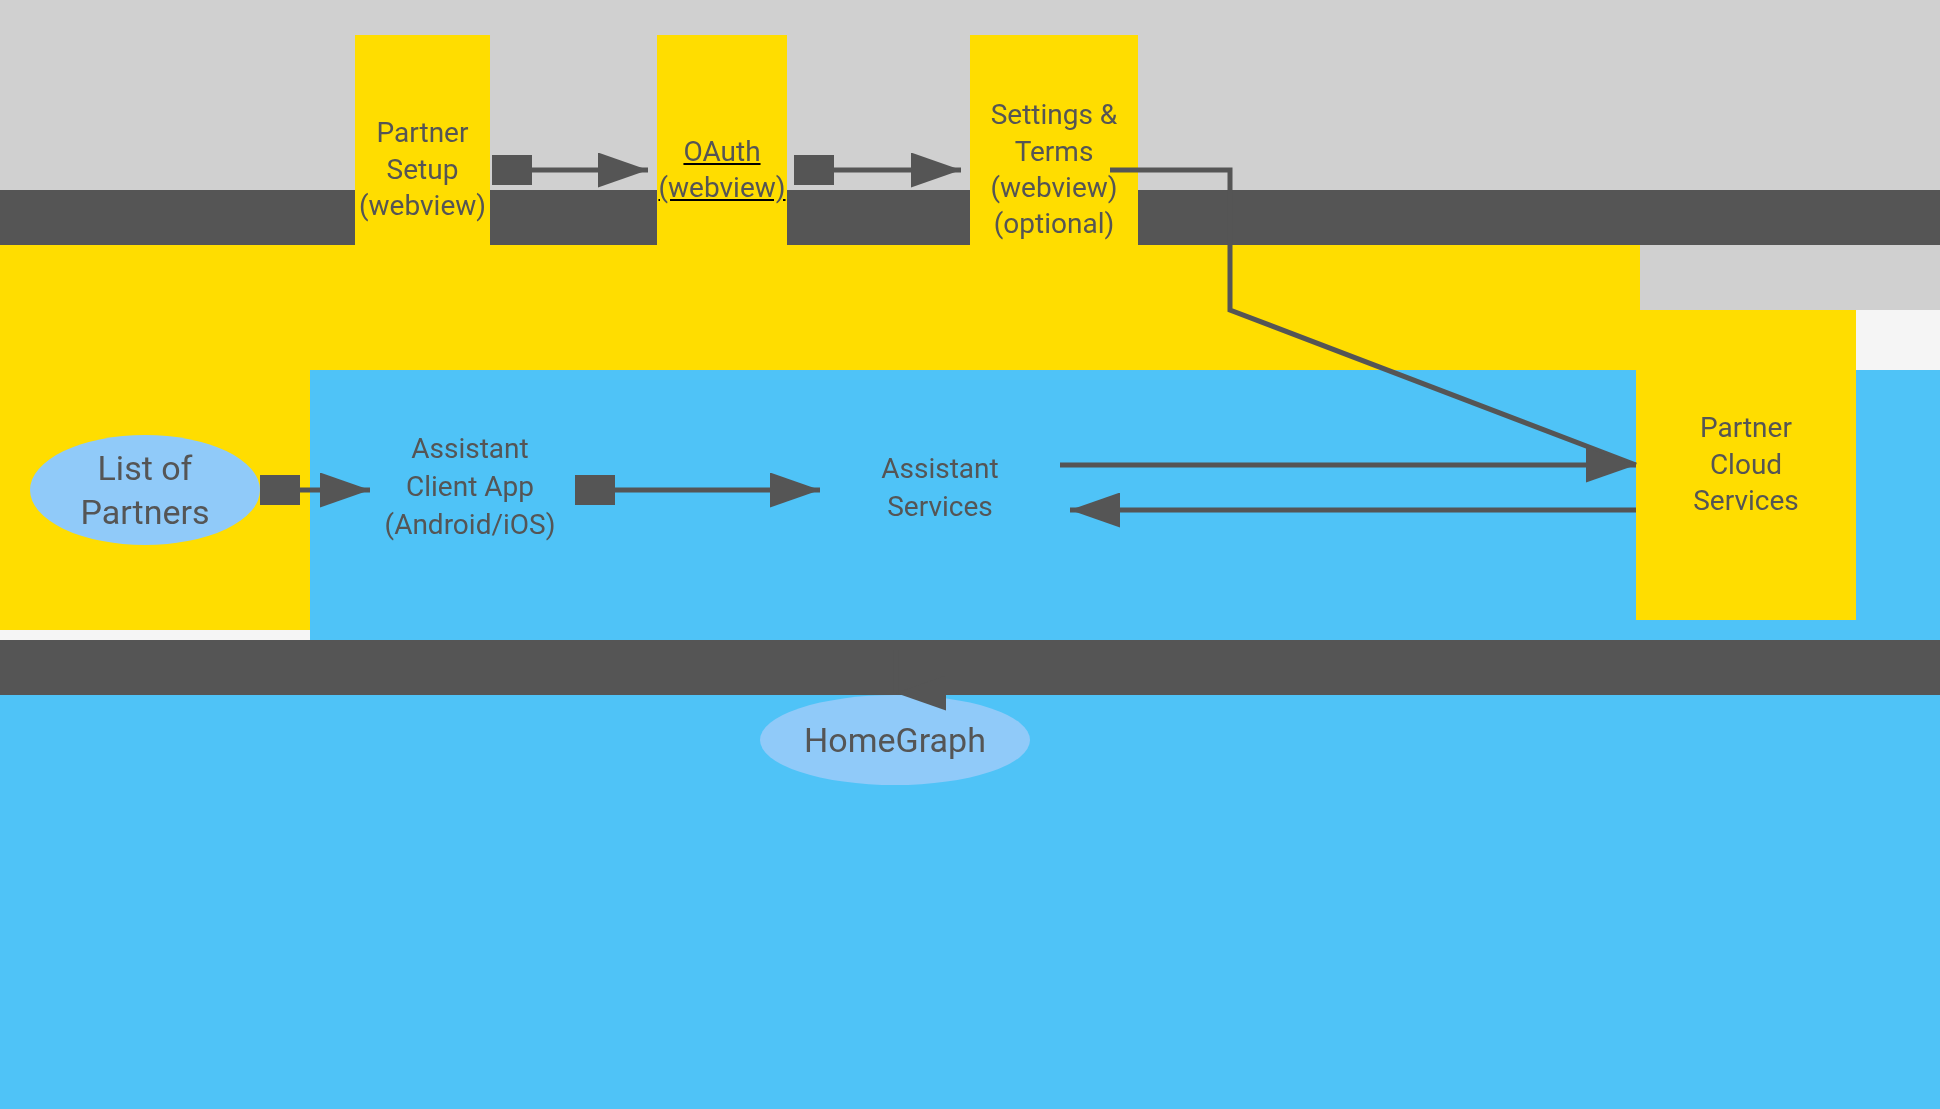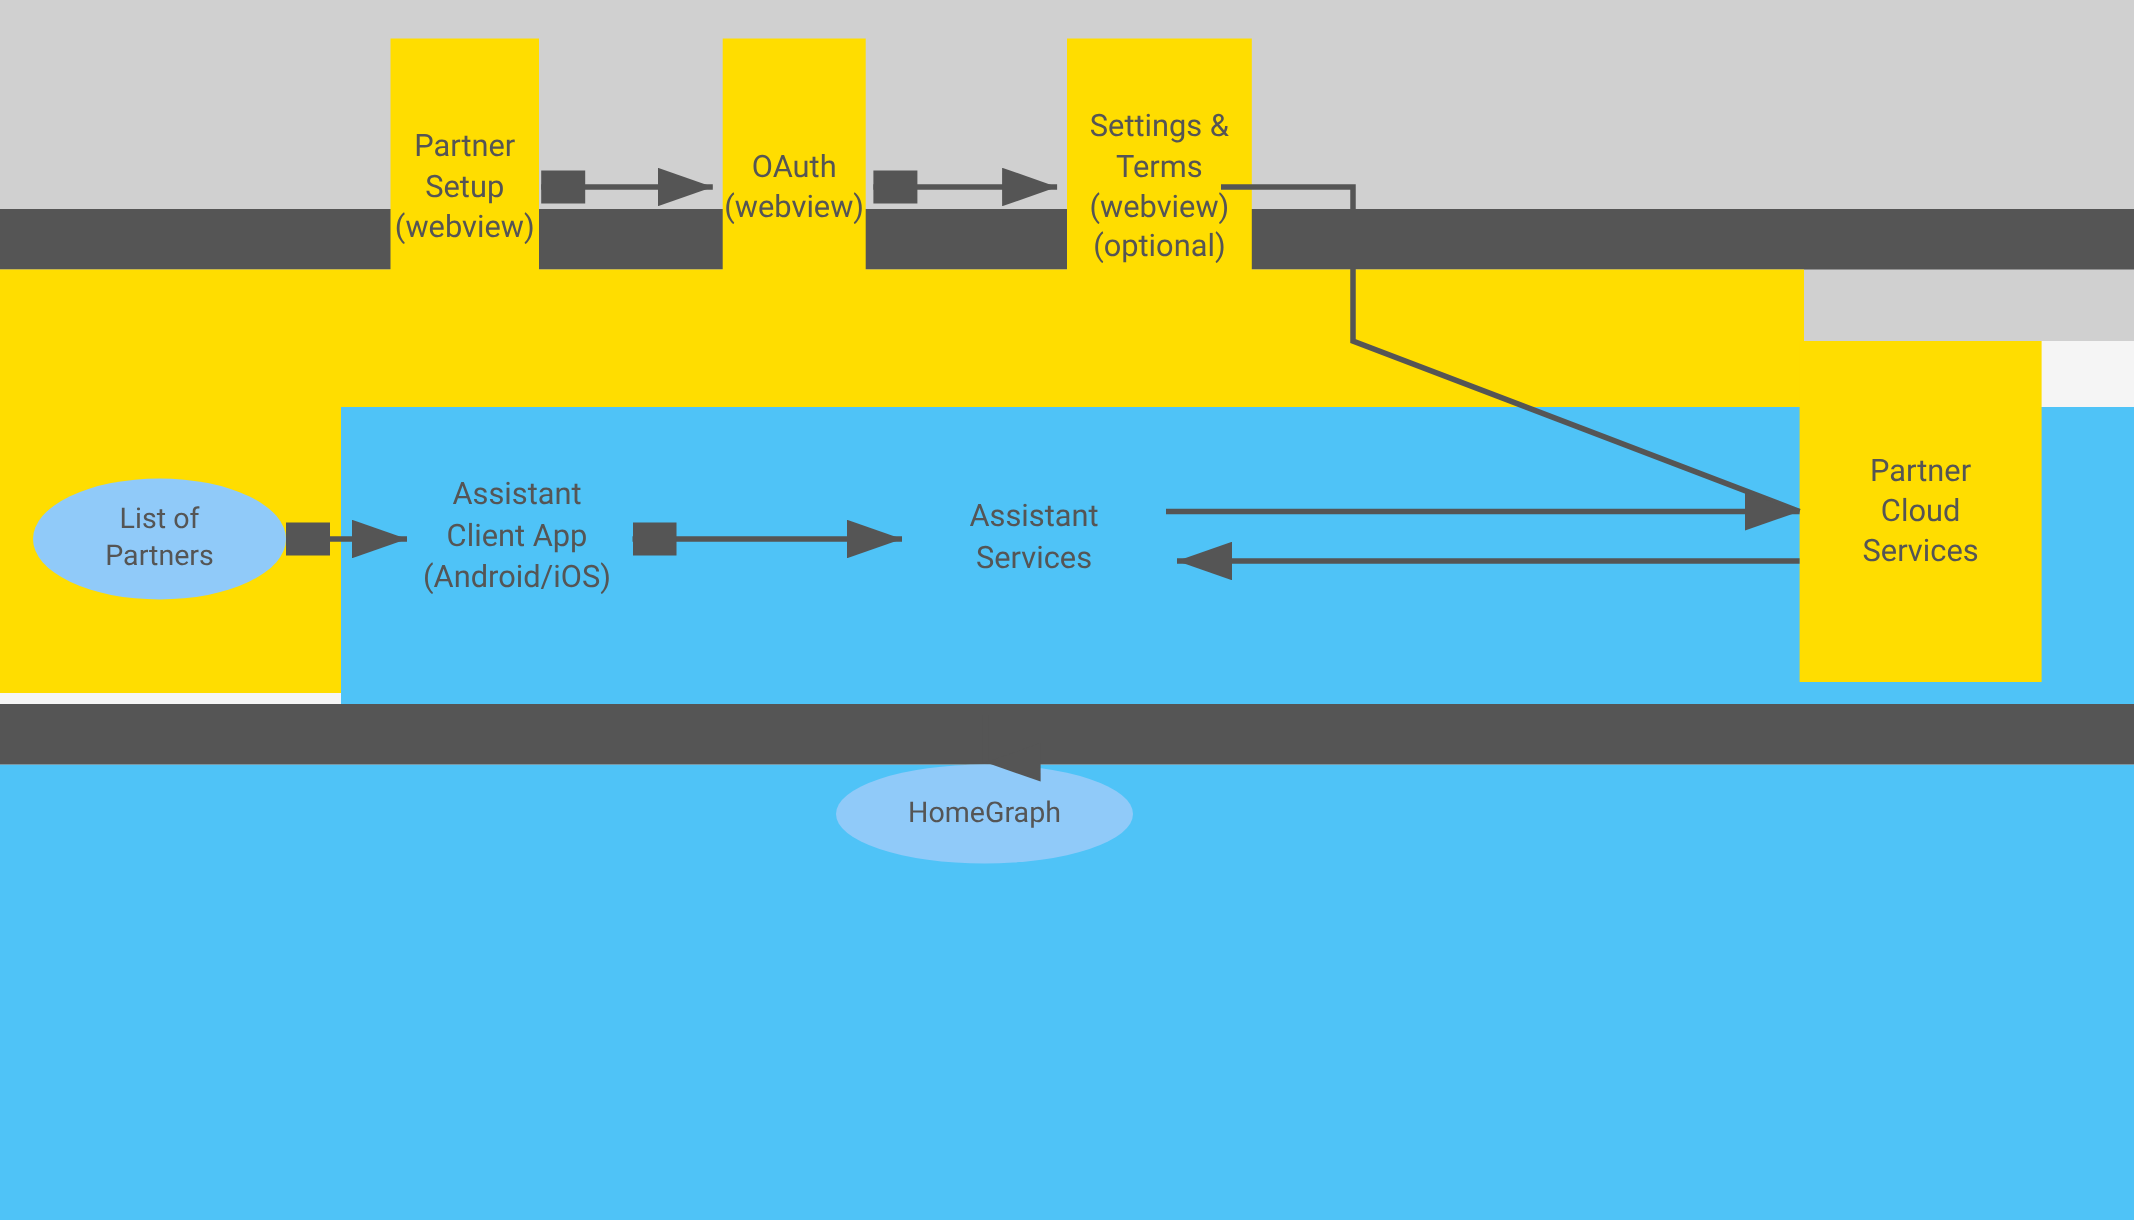--- a/index.html
+++ b/index.html
@@ -98,21 +98,21 @@
       position: absolute;
       border-radius: 50%;
       z-index: 12;
       display: flex;
       align-items: center;
       justify-content: center;
       text-align: center;
     }
 
     .oval-text {
-      font-size: 26px;
+      font-size: 34px;
       font-weight: 400;
       color: #555555;
       line-height: 1.3;
     }
 
     
     .diagram-label {
       position: absolute;
       z-index: 20;
       text-align: center;
@@ -141,21 +141,21 @@
 <div class="bg-dark-band"></div>
 <div class="bg-yellow-main"></div>
 <div class="bg-blue-band"></div>
 <div class="bg-dark-band2"></div>
 <div class="bg-blue-bottom"></div>
 
 <div class="yellow-box" style="left: 355px; top: 35px; width: 135px; height: 270px;">
   <span class="yellow-box-text">Partner<br>Setup<br>(webview)</span>
 </div>
 
-<div class="yellow-box" style="left: 657px; top: 35px; width: 130px; height: 270px;">
+<div class="yellow-box" style="left: 657px; top: 35px; width: 130px; height: 270px; text-decoration: underline;">
   <span class="yellow-box-text">OAuth<br>(webview)</span>
 </div>
 
 <div class="yellow-box" style="left: 970px; top: 35px; width: 168px; height: 270px;">
   <span class="yellow-box-text">Settings &amp;<br>Terms<br>(webview)<br>(optional)</span>
 </div>
 
 <div class="yellow-box" style="left: 1636px; top: 310px; width: 220px; height: 310px;">
   <span class="yellow-box-text">Partner<br>Cloud<br>Services</span>
 </div>

